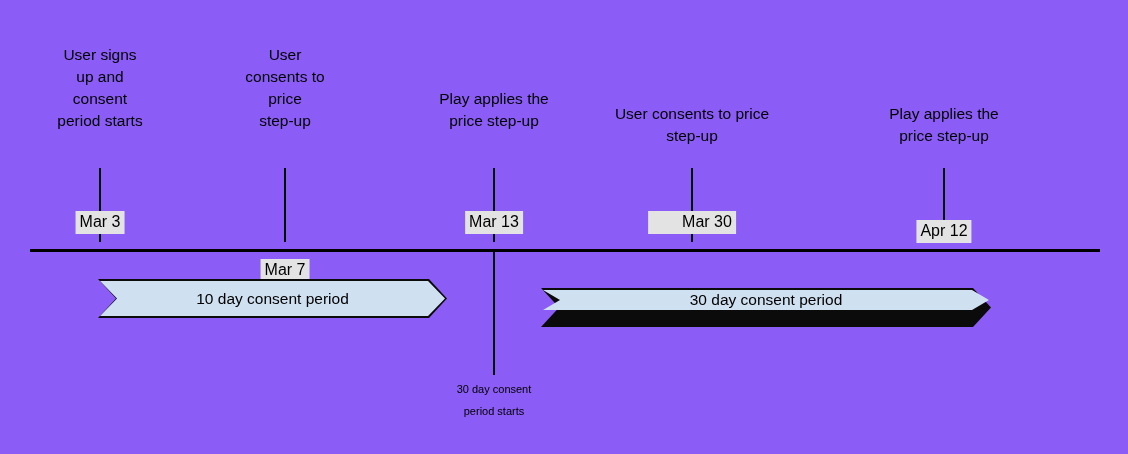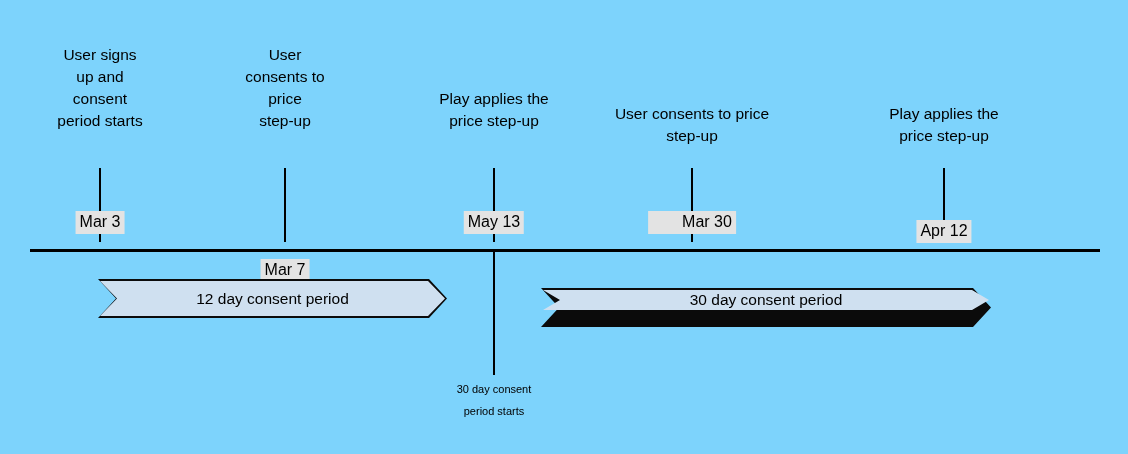--- a/index.html
+++ b/index.html
@@ -8,21 +8,21 @@
     background: #ffffff;
   }
   body {
     font-family: "Liberation Sans", sans-serif;
     color: #000000;
   }
   #canvas {
     position: relative;
     width: 1128px;
     height: 454px;
-    background: #7dd3fc;
+    background: #8b5cf6;
     overflow: hidden;
   }
 
   
   .axis-line {
     position: absolute;
     left: 30px;
     top: 249px;
     width: 1070px;
     height: 3px;
@@ -133,21 +133,21 @@
 price
 step-up</div>
     <div class="tick" style="top:168px; height:74px;"></div>
     <div class="date-chip" style="top:211px;margin-top:48px;">Mar 7</div>
   </div>
 
   <div class="event" style="left:404px; width:180px;">
     <div class="event-caption" style="top:88px;">Play applies the
 price step-up</div>
     <div class="tick" style="top:168px; height:74px;"></div>
-    <div class="date-chip" style="top:211px;">May 13</div>
+    <div class="date-chip" style="top:211px;">Mar 13</div>
   </div>
 
   <div class="event" style="left:580px; width:224px;">
     <div class="event-caption" style="top:103px;">User consents to price
 step-up</div>
     <div class="tick" style="top:168px; height:74px;"></div>
     <div class="date-chip" style="top:211px;padding-left:34px;">Mar 30</div>
   </div>
 
   <div class="event" style="left:854px; width:180px;">
@@ -155,21 +155,21 @@
 price step-up</div>
     <div class="tick" style="top:168px; height:74px;"></div>
     <div class="date-chip" style="top:220px;">Apr 12</div>
   </div>
 
   <div class="tick-extended" style="left:493px; top:249px; height:126px;"></div>
 
   <div style="position:absolute; left:98px; top:279px; width:349px; height:39px;">
     <div class="banner-outline" style="left:0; top:0; width:349px;"></div>
     <div class="banner-fill"></div>
-    <div class="banner-label">12 day consent period</div>
+    <div class="banner-label">10 day consent period</div>
   </div>
 
   <div style="position:absolute; left:541px; top:279px; width:450px; height:24px;margin-top:9px;">
     <div class="banner-outline" style="left:0; top:0; width:450px;"></div>
     <div class="banner-fill"></div>
     <div class="banner-label">30 day consent period</div>
   </div>
 
   <div class="bottom-note" style="left:404px; top:378px; width:180px;">30 day consent
 period starts</div>

